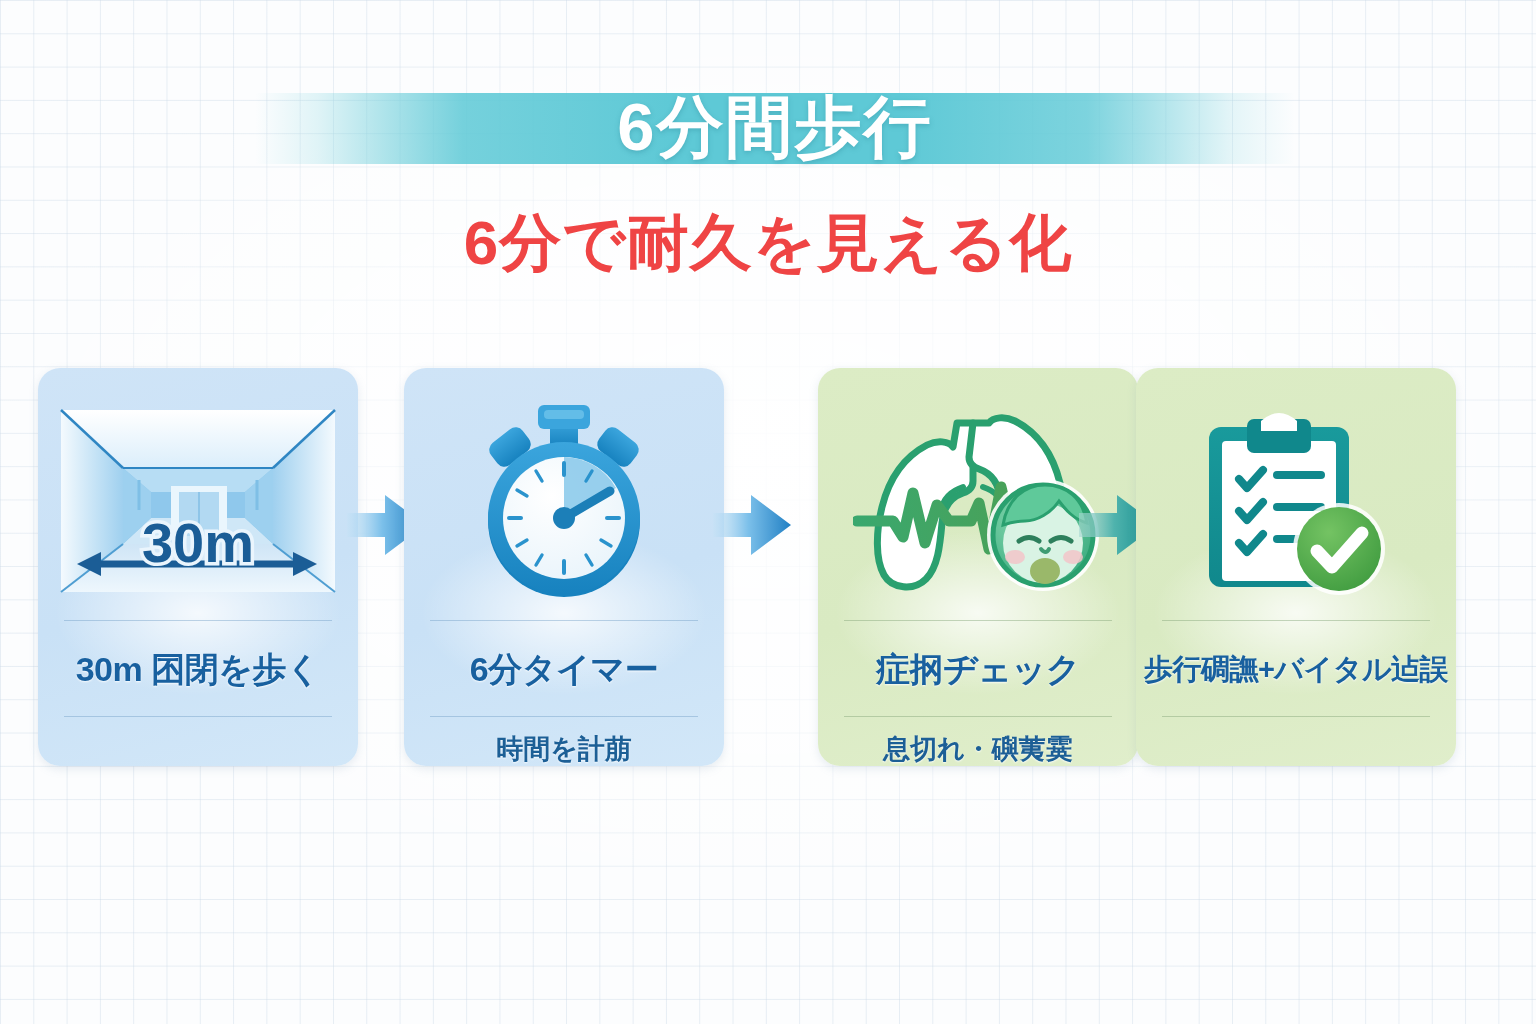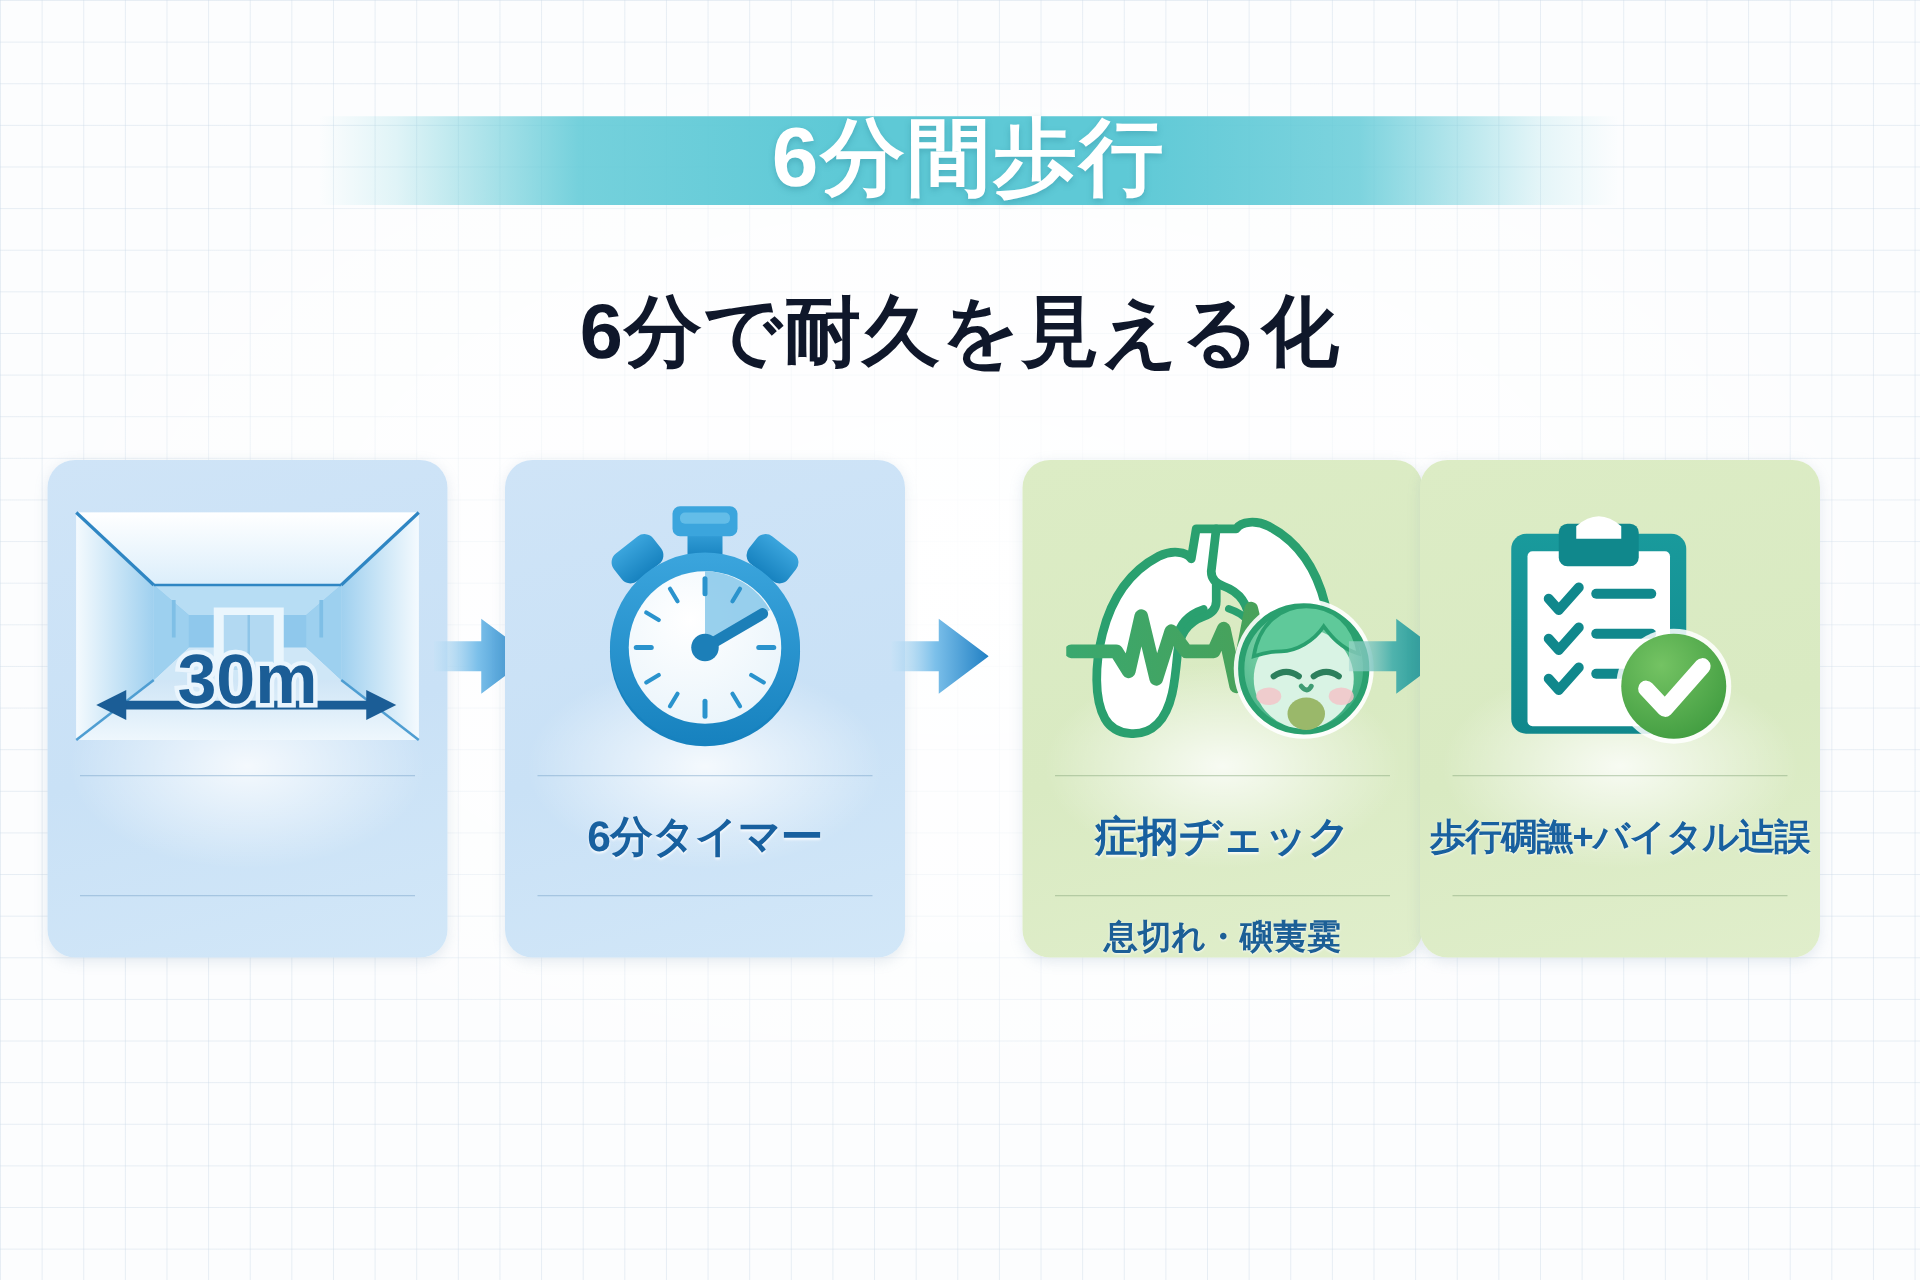--- a/index.html
+++ b/index.html
@@ -44,24 +44,23 @@
   }
   #title-text{
     font-size:67px;font-weight:bold;color:#ffffff;
     letter-spacing:2px;line-height:1;
     text-shadow:0 2px 5px rgba(40,130,145,.35);
     transform:translateY(-2px);
   }
   #subtitle-text{
     position:absolute;left:0;right:0;top:212px;
     text-align:center;
-    font-size:62px;font-weight:bold;color:#0f172a;
+    font-size:62px;font-weight:bold;color:#ef4444;
     letter-spacing:1px;line-height:1;
     text-shadow:0 1px 2px rgba(255,255,255,.9);
-    margin-top:23px;
   }
 
   
   .card{
     position:absolute;top:368px;width:320px;height:398px;
     border-radius:22px;
     box-shadow:0 3px 10px rgba(120,150,175,.18);
     overflow:hidden;
   }
   .card.blue{background:linear-gradient(165deg,#cfe4f7 0%,#c9e1f6 55%,#d2e7f8 100%);text-decoration:underline;}
@@ -179,20 +178,21 @@
 
         <g stroke="#1b5d96" stroke-width="7" stroke-linecap="round">
           <line x1="34" y1="158" x2="240" y2="158"></line>
         </g>
         <polygon points="18,158 42,146 42,170" fill="#1b5d96"></polygon>
         <polygon points="258,158 234,146 234,170" fill="#1b5d96"></polygon>
         <text x="139" y="156" text-anchor="middle" font-family="Liberation Sans, sans-serif" font-size="56" font-weight="bold" fill="#1b5d96" stroke="#eaf5fd" stroke-width="7" paint-order="stroke">30m</text>
       </svg>
     </div>
     <div class="divider top"></div>
+    <div class="card-title">30m 囨閉を歩く</div>
     <div class="divider bot"></div>
     <div class="card-caption"></div>
   </div>
 
   <div class="arrow" id="arrow-1">
     <svg width="78" height="72" viewBox="0 0 78 72">
       <defs>
         <linearGradient id="ar1" x1="0" y1="0" x2="1" y2="0">
           <stop offset="0" stop-color="#c6e2f6" stop-opacity=".55"></stop>
           <stop offset="45%" stop-color="#7cc0ea"></stop>
@@ -250,20 +250,21 @@
           <line x1="128" y1="166" x2="122" y2="156"></line>
         </g>
 
         <line x1="100" y1="119" x2="146" y2="92" stroke="#1c7fb8" stroke-width="9" stroke-linecap="round"></line>
         <circle cx="100" cy="119" r="11" fill="#1c7fb8"></circle>
       </svg>
     </div>
     <div class="divider top"></div>
     <div class="card-title">6分タイマー</div>
     <div class="divider bot"></div>
+    <div class="card-caption">時間を計萠</div>
   </div>
 
   <div class="arrow" id="arrow-2">
     <svg width="78" height="72" viewBox="0 0 78 72">
       <defs>
         <linearGradient id="ar2" x1="0" y1="0" x2="1" y2="0">
           <stop offset="0" stop-color="#c6e2f6" stop-opacity=".55"></stop>
           <stop offset="45%" stop-color="#7cc0ea"></stop>
           <stop offset="100%" stop-color="#2180c4"></stop>
         </linearGradient>

